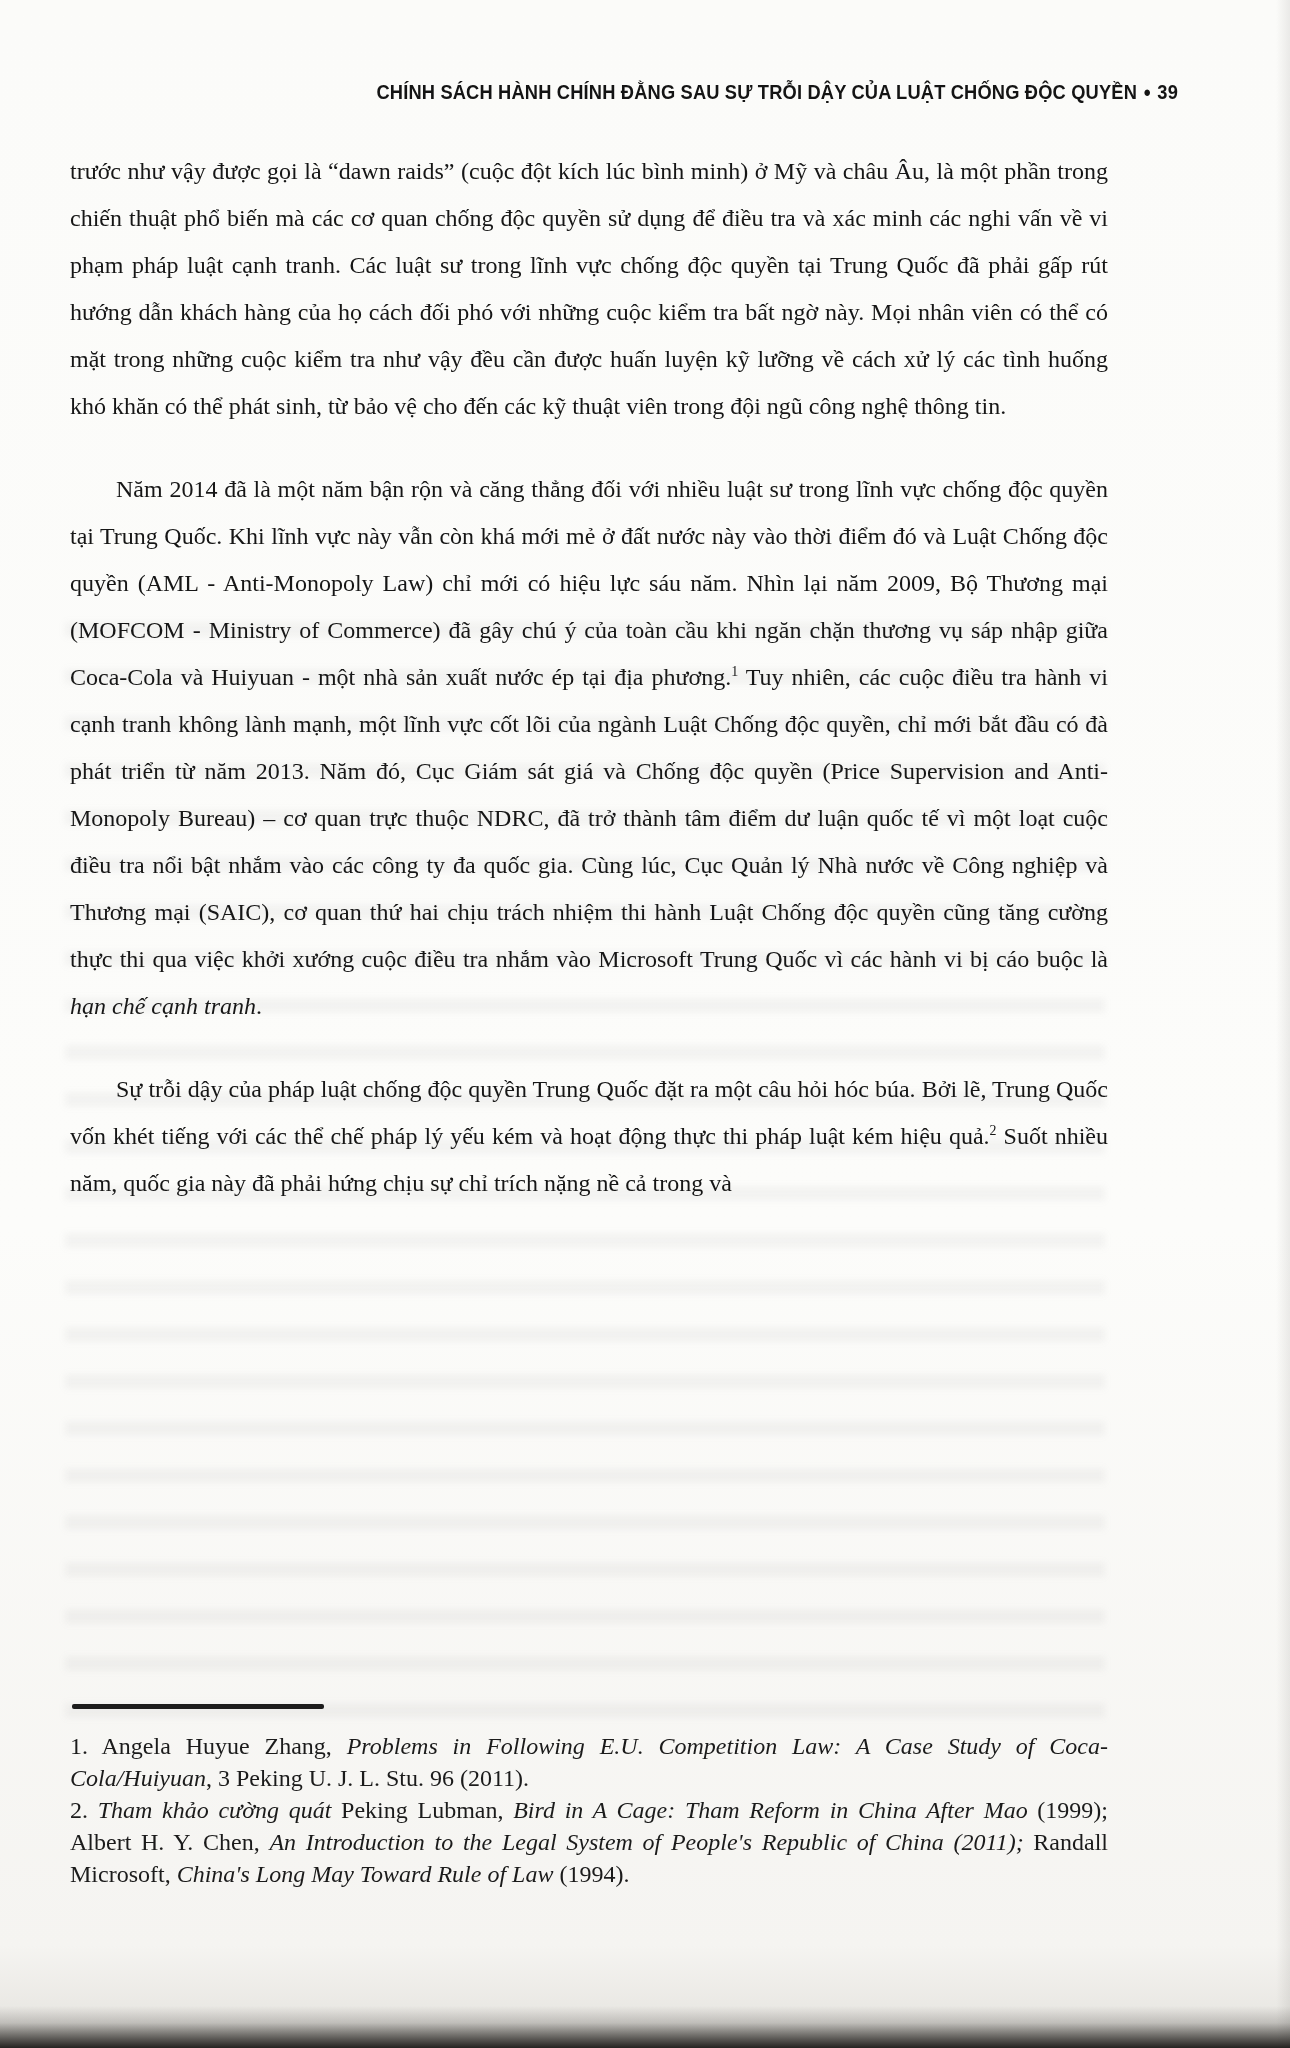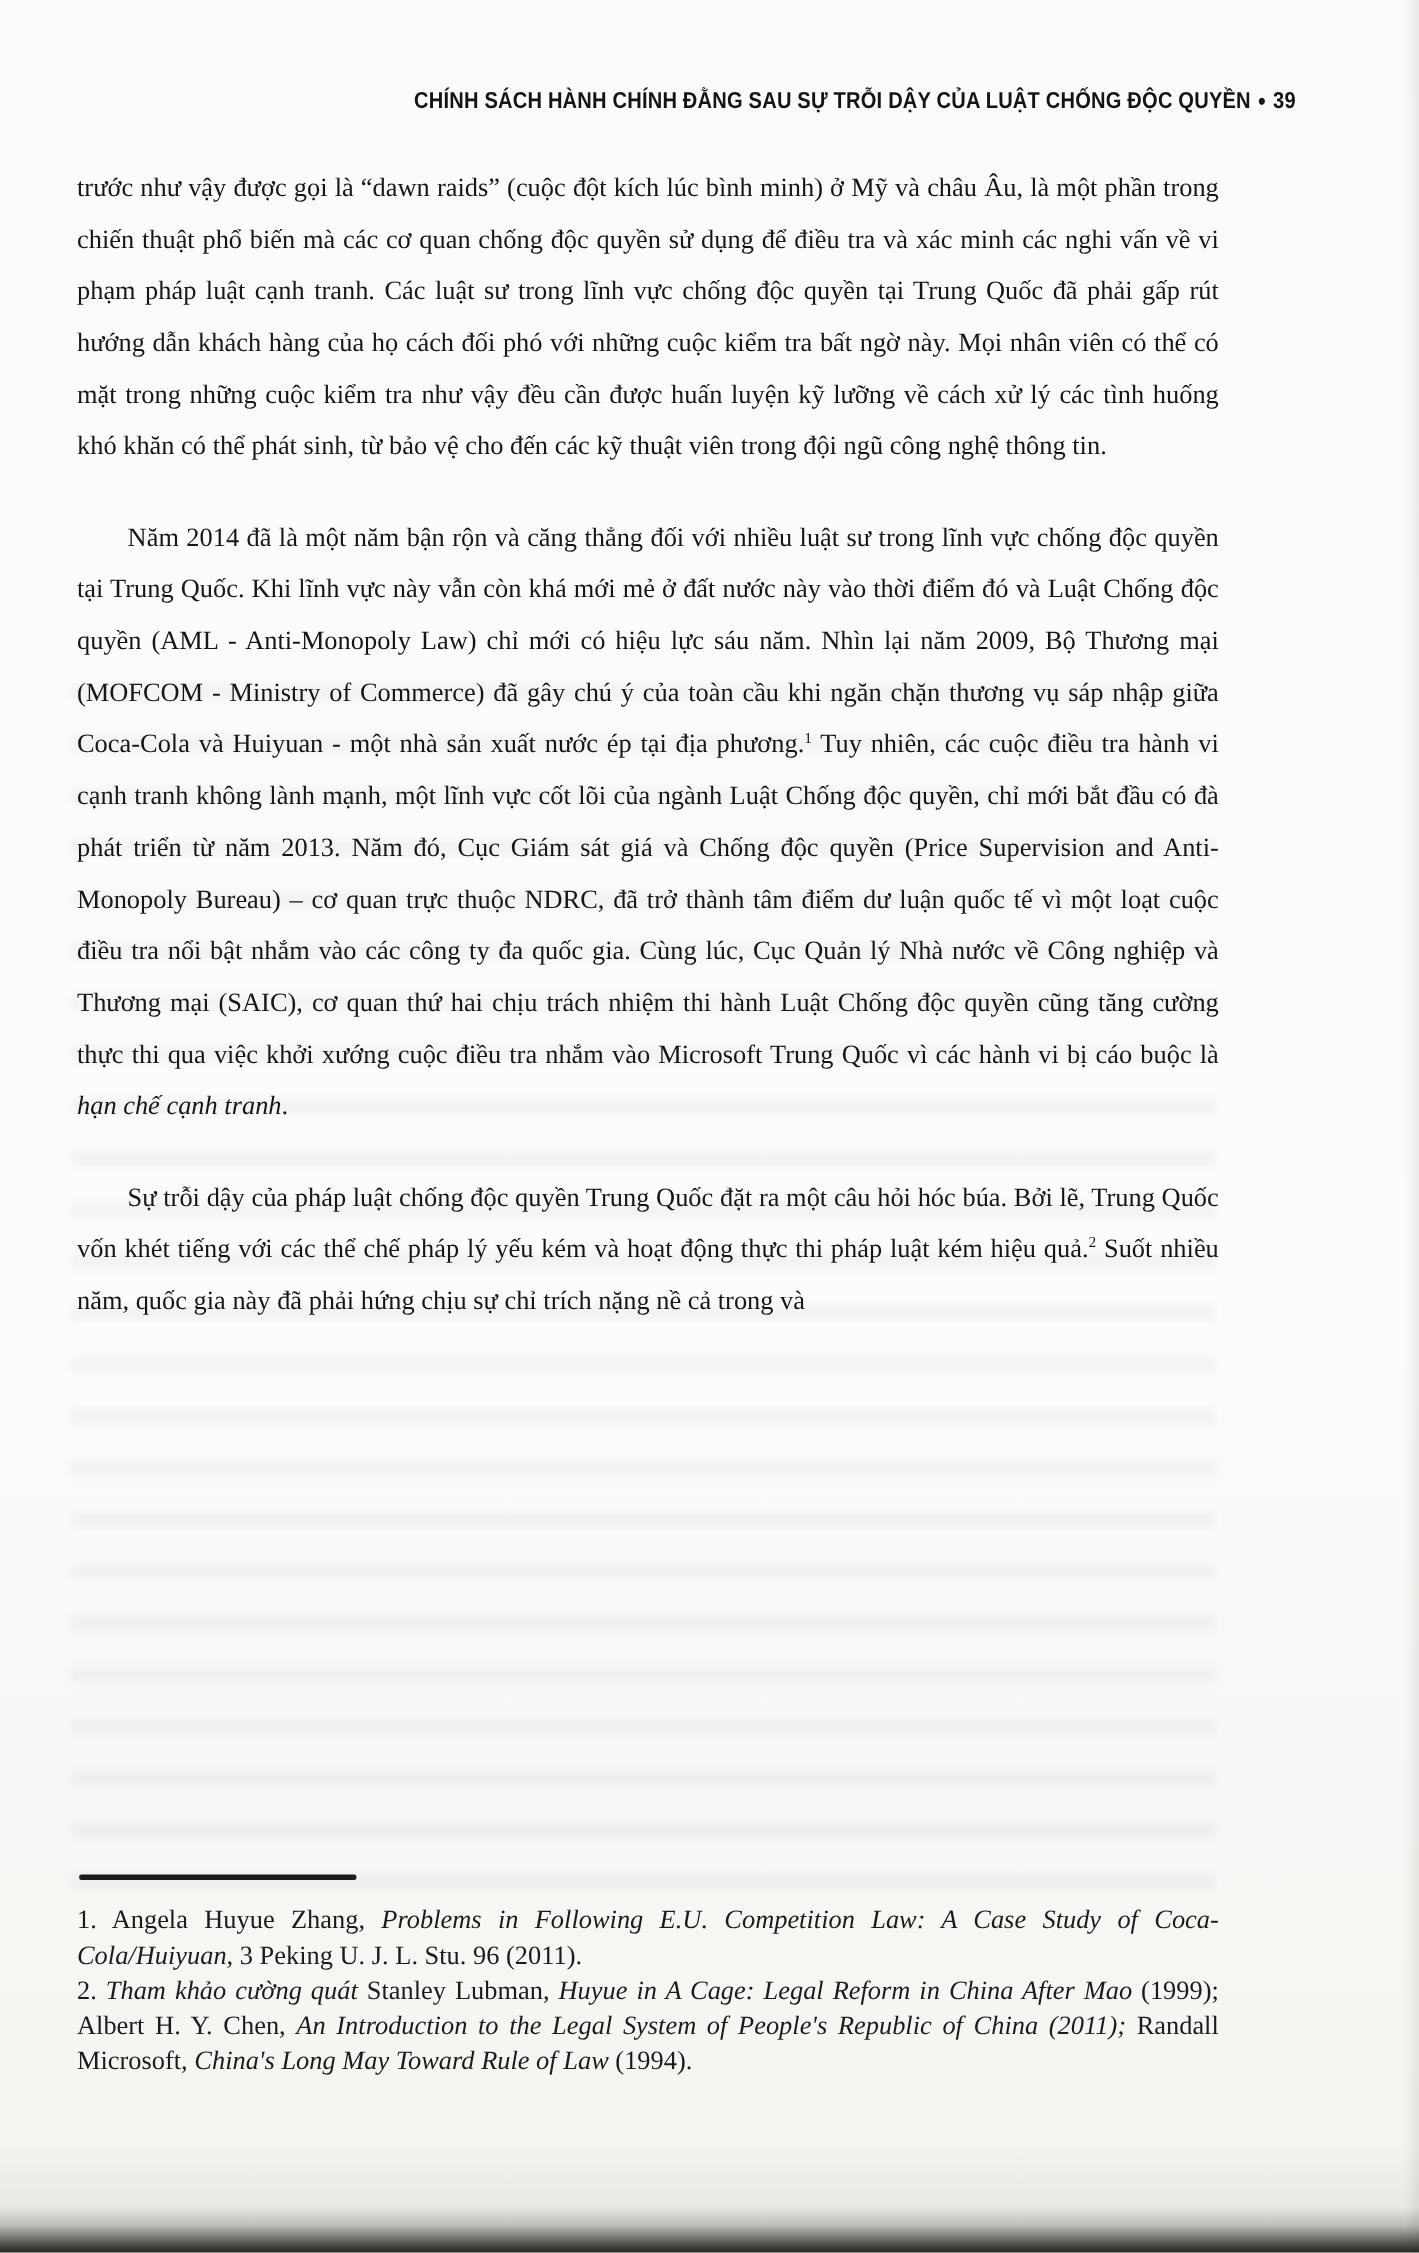--- a/index.html
+++ b/index.html
@@ -76,19 +76,19 @@
   <div class="body-text">
     <p><span>trước như vậy được gọi là “dawn raids” (cuộc đột kích lúc bình minh) ở Mỹ và châu Âu, là một phần trong chiến thuật phổ biến mà các cơ quan chống độc quyền sử dụng để điều tra và xác minh các nghi vấn về vi phạm pháp luật cạnh tranh. Các luật sư trong lĩnh vực chống độc quyền tại Trung Quốc đã phải gấp rút hướng dẫn khách hàng của họ cách đối phó với những cuộc kiểm tra bất ngờ này. Mọi nhân viên có thể có mặt trong những cuộc kiểm tra như vậy đều cần được huấn luyện kỹ lưỡng về cách xử lý các tình huống khó khăn có thể phát sinh, từ bảo vệ cho đến các kỹ thuật viên trong đội ngũ công nghệ thông tin.</span></p>
     <p class="indent"><span>Năm 2014 đã là một năm bận rộn và căng thẳng đối với nhiều luật sư trong lĩnh vực chống độc quyền tại Trung Quốc. Khi lĩnh vực này vẫn còn khá mới mẻ ở đất nước này vào thời điểm đó và Luật Chống độc quyền (AML - Anti-Monopoly Law) chỉ mới có hiệu lực sáu năm. Nhìn lại năm 2009, Bộ Thương mại (MOFCOM - Ministry of Commerce) đã gây chú ý của toàn cầu khi ngăn chặn thương vụ sáp nhập giữa Coca-Cola và Huiyuan - một nhà sản xuất nước ép tại địa phương.</span><sup>1</sup><span> Tuy nhiên, các cuộc điều tra hành vi cạnh tranh không lành mạnh, một lĩnh vực cốt lõi của ngành Luật Chống độc quyền, chỉ mới bắt đầu có đà phát triển từ năm 2013. Năm đó, Cục Giám sát giá và Chống độc quyền (Price Supervision and Anti-Monopoly Bureau) – cơ quan trực thuộc NDRC, đã trở thành tâm điểm dư luận quốc tế vì một loạt cuộc điều tra nổi bật nhắm vào các công ty đa quốc gia. Cùng lúc, Cục Quản lý Nhà nước về Công nghiệp và Thương mại (SAIC), cơ quan thứ hai chịu trách nhiệm thi hành Luật Chống độc quyền cũng tăng cường thực thi qua việc khởi xướng cuộc điều tra nhắm vào Microsoft Trung Quốc vì các hành vi bị cáo buộc là </span><em>hạn chế cạnh tranh</em><span>.</span></p>
     <p class="indent"><span>Sự trỗi dậy của pháp luật chống độc quyền Trung Quốc đặt ra một câu hỏi hóc búa. Bởi lẽ, Trung Quốc vốn khét tiếng với các thể chế pháp lý yếu kém và hoạt động thực thi pháp luật kém hiệu quả.</span><sup>2</sup><span> Suốt nhiều năm, quốc gia này đã phải hứng chịu sự chỉ trích nặng nề cả trong và</span></p>
   </div>
 
   <div class="fn-rule"></div>
 
   <div class="footnotes">
     <p><span>1. Angela Huyue Zhang, </span><em>Problems in Following E.U. Competition Law: A Case Study of Coca-Cola/Huiyuan</em><span>, 3 Peking U. J. L. Stu. 96 (2011).</span></p>
-    <p><span>2. </span><em>Tham khảo cường quát</em><span> Stanley Lubman, </span><em>Huyue in A Cage: Legal Reform in China After Mao</em><span> (1999); Albert H. Y. Chen, </span><em>An Introduction to the Legal System of People's Republic of China (2011);</em><span> Randall Microsoft, </span><em>China's Long May Toward Rule of Law</em><span> (1994).</span></p>
+    <p><span>2. </span><em>Tham khảo cường quát</em><span> Peking Lubman, </span><em>Bird in A Cage: Tham Reform in China After Mao</em><span> (1999); Albert H. Y. Chen, </span><em>An Introduction to the Legal System of People's Republic of China (2011);</em><span> Randall Microsoft, </span><em>China's Long May Toward Rule of Law</em><span> (1994).</span></p>
   </div>
 
   <div class="edge-right"></div>
   <div class="shadow-bottom"></div>
 
 </div>
 
 </body></html>

